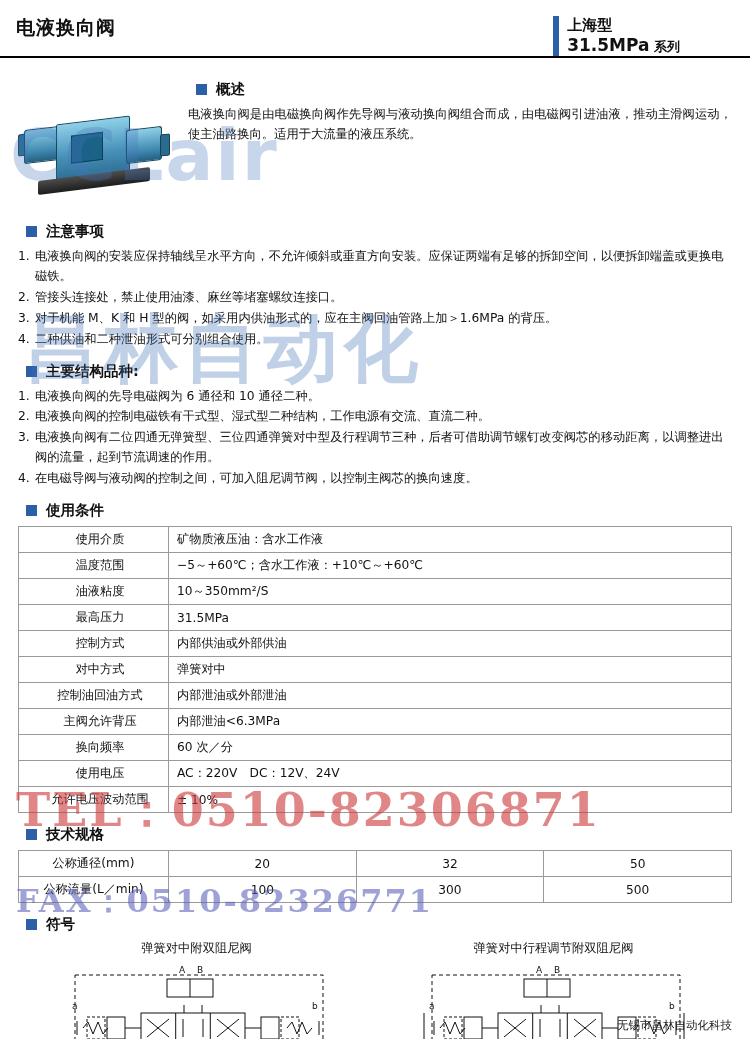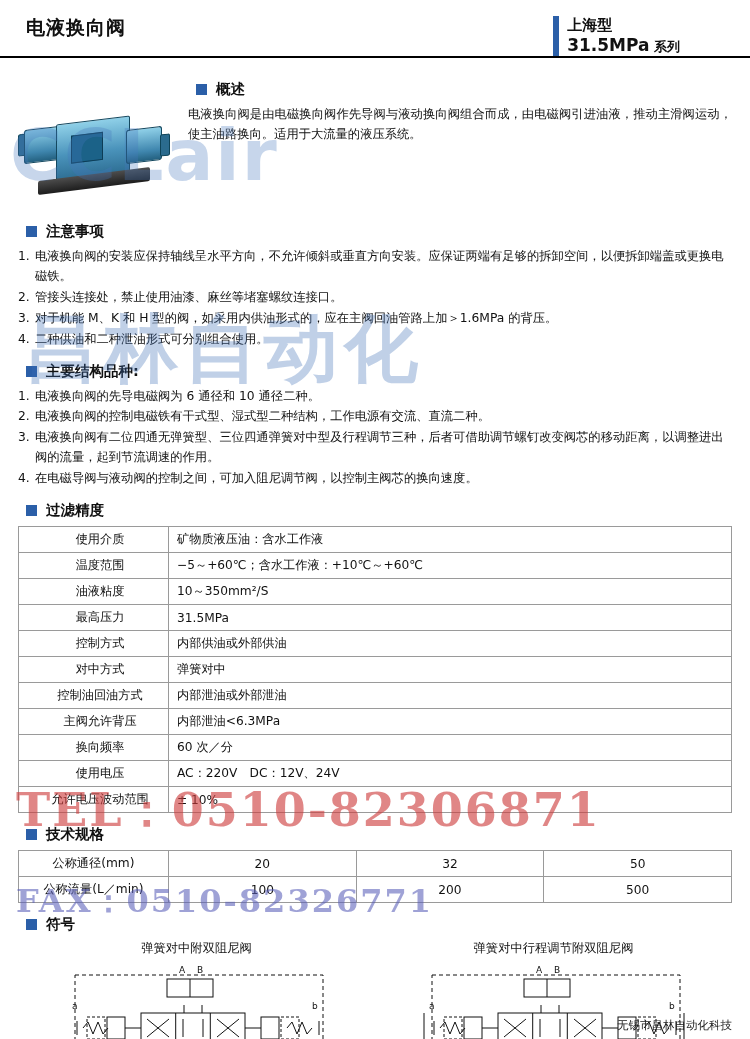--- a/index.html
+++ b/index.html
@@ -12,21 +12,21 @@
     position: relative;
     overflow: hidden;
   }
   
   .header {
     position: relative;
     height: 58px;
     border-bottom: 2px solid #000;
     display: flex;
     align-items: center;
-    padding: 0 26px;
+    padding: 0 16px;
   }
   .header-title {
     font-size: 19px;
     font-weight: bold;
     letter-spacing: 1px;
   }
   .header-right {
     position: absolute;
     right: 70px;
     top: 16px;
@@ -285,21 +285,21 @@
       <span class="list-txt">电液换向阀有二位四通无弹簧型、三位四通弹簧对中型及行程调节三种，后者可借助调节螺钉改变阀芯的移动距离，以调整进出阀的流量，起到节流调速的作用。</span>
     </div>
     <div class="list-item">
       <span class="list-num">4.</span>
       <span class="list-txt">在电磁导阀与液动阀的控制之间，可加入阻尼调节阀，以控制主阀芯的换向速度。</span>
     </div>
   </div>
 
   <div class="section-head">
     <span class="sq"></span>
-    <span class="section-title">过滤精度</span>
+    <span class="section-title">使用条件</span>
   </div>
   <table class="tbl-cond">
     <tbody>
       <tr>
         <td class="k">使用介质</td>
         <td>矿物质液压油：含水工作液</td>
       </tr>
       <tr>
         <td class="k">温度范围</td>
         <td>−5～+60℃；含水工作液：+10℃～+60℃</td>
@@ -351,21 +351,21 @@
     <tbody>
       <tr>
         <td class="k">公称通径(mm)</td>
         <td>20</td>
         <td>32</td>
         <td>50</td>
       </tr>
       <tr>
         <td class="k">公称流量(L／min)</td>
         <td>100</td>
-        <td>200</td>
+        <td>300</td>
         <td>500</td>
       </tr>
     </tbody>
   </table>
 
   <div class="section-head">
     <span class="sq"></span>
     <span class="section-title">符号</span>
   </div>
   <div class="symbols">

